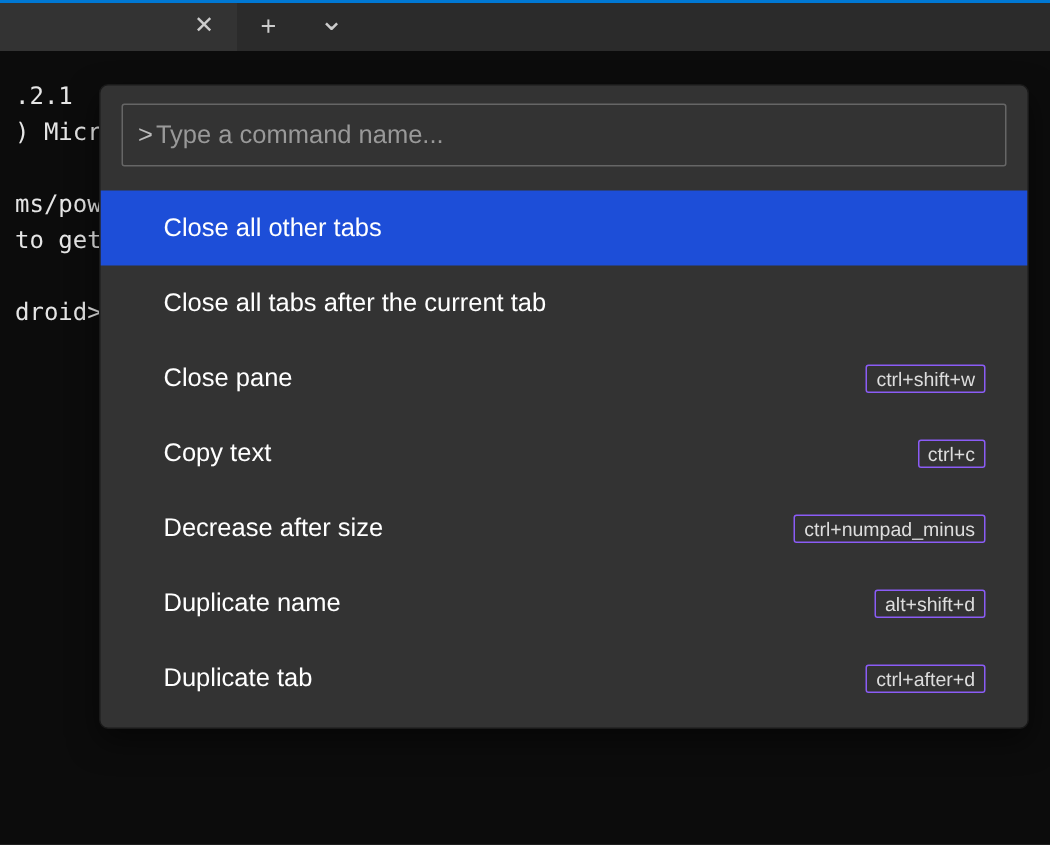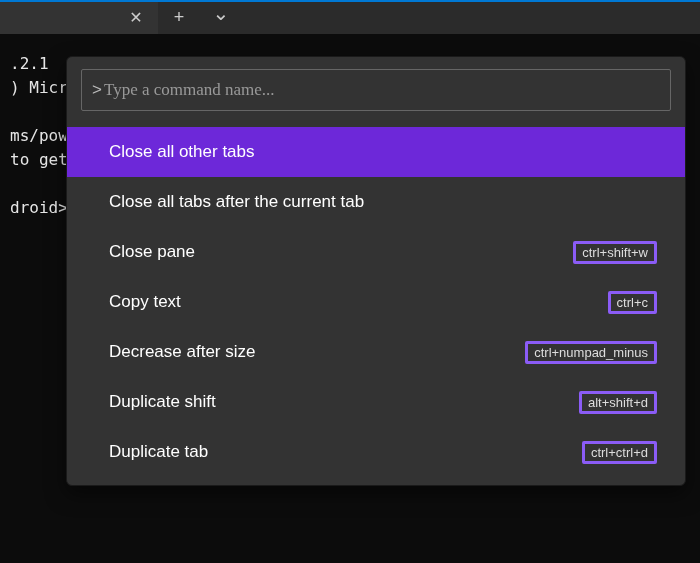--- a/index.html
+++ b/index.html
@@ -74,38 +74,38 @@
       font-size: 17px;
     }
     .palette-search .search-prefix { color: #bbb; margin-right: 2px; }
     .palette-search input {
       flex: 1;
       background: transparent;
       border: none;
       outline: none;
       color: #a3a3a3;
       font-size: 17px;
-      font-family: Liberation Serif, serif;
+      font-family: Liberation Sans, sans-serif;
     }
     .palette-search input::placeholder { color: #999; }
     .palette-list { }
     .palette-item {
       height: 50px;
       display: flex;
       align-items: center;
       justify-content: space-between;
       padding: 0 28px 0 42px;
       color: #fff;
       font-size: 17px;
     }
     .palette-item.selected {
-      background: #6d28d9;
+      background: #1d4ed8;
     }
     .kbd {
-      border: 3px solid #8b5cf6;
+      border: 1px solid #8b5cf6;
       border-radius: 2px;
       padding: 1px 6px;
       font-size: 13px;
       color: #ddd;
       font-family: "Segoe UI", sans-serif;
     }
   </style>
 </head>
 <body>
 
@@ -150,21 +150,21 @@
     </div>
     <div class="palette-item">
       <span>Copy text</span>
       <span class="kbd">ctrl+c</span>
     </div>
     <div class="palette-item">
       <span>Decrease after size</span>
       <span class="kbd">ctrl+numpad_minus</span>
     </div>
     <div class="palette-item">
-      <span>Duplicate shift</span>
+      <span>Duplicate name</span>
       <span class="kbd">alt+shift+d</span>
     </div>
     <div class="palette-item">
       <span>Duplicate tab</span>
-      <span class="kbd">ctrl+ctrl+d</span>
+      <span class="kbd">ctrl+after+d</span>
     </div>
   </div>
 </div>
 
 </body></html>

